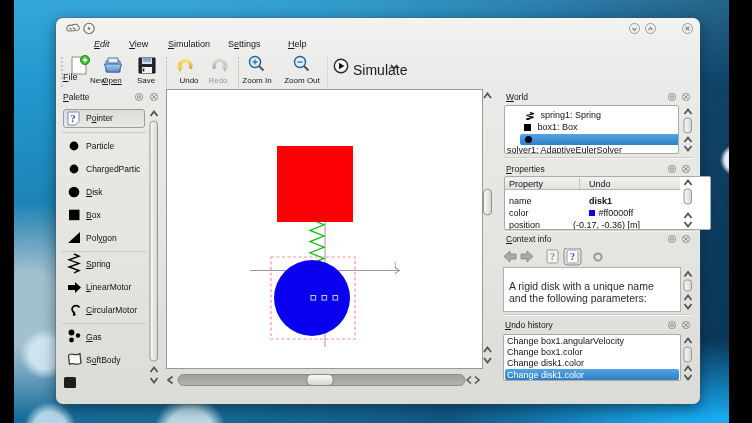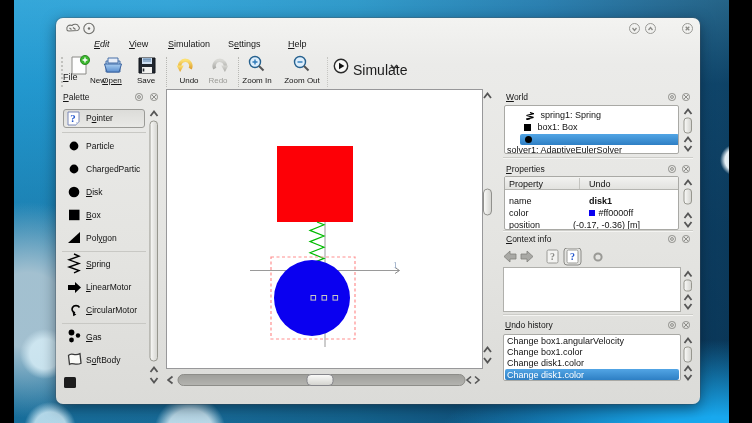--- a/index.html
+++ b/index.html
@@ -293,21 +293,21 @@
     <div class="pico" style="left:169px;top:77px;">
         <svg width="6" height="6" viewBox="0 0 6 6" style="margin:0.2px">
           <circle cx="3" cy="3" r="1.4" fill="none" stroke="#8e8e8a" stroke-width="1"></circle>
         </svg>
       </div>
     <div class="pico" style="left:183px;top:77px;">
         <svg width="6" height="6" viewBox="0 0 6 6" style="margin:0.2px">
           <path d="M1 1 L5 5 M5 1 L1 5" stroke="#8e8e8a" stroke-width="1"></path>
         </svg>
       </div>
-    <div class="panel-list" style="left:5px;top:88px;width:175px;height:54px;overflow:hidden;">
+    <div class="panel-list" style="left:5px;top:88px;width:207px;height:54px;overflow:hidden;">
       <div style="position:absolute;left:0;top:0;width:175px;height:13px;background:linear-gradient(#f2f2f0,#e2e2df);border-bottom:1px solid #b4b4b0;"></div>
       <div style="position:absolute;left:74px;top:1px;width:1px;height:11px;background:#c4c4c0;"></div>
       <div class="lrow" style="left:4px;top:2px;">Property</div>
       <div class="lrow" style="left:84px;top:2px;">Undo</div>
       <div class="lrow" style="left:4px;top:18.5px;">name</div>
       <div class="lrow" style="left:84px;top:18.5px;font-weight:bold;">disk1</div>
       <div class="lrow" style="left:4px;top:30.5px;">color</div>
       <div style="position:absolute;left:84px;top:32.5px;width:6px;height:6px;background:#0a00f0;"></div>
       <div class="lrow" style="left:93.5px;top:30.5px;">#ff0000ff</div>
       <div class="lrow" style="left:4px;top:42.5px;">position</div>
@@ -338,20 +338,22 @@
       <g>
         <rect x="44" y="2" width="11" height="13" rx="1.5" fill="#f3f3f1" stroke="#9a9a96"></rect>
         <text x="49.5" y="12" font-size="10" font-weight="bold" fill="#8a8a86" text-anchor="middle" font-family="Liberation Serif,serif">?</text>
         <rect x="61" y="0" width="17" height="17" rx="3" fill="#e4e4e1" stroke="#8a8a86"></rect>
         <rect x="64" y="2" width="11" height="13" rx="1.5" fill="#fff" stroke="#9a9a96"></rect>
         <text x="69.5" y="12" font-size="10" font-weight="bold" fill="#2255cc" text-anchor="middle" font-family="Liberation Serif,serif">?</text>
         <circle cx="95" cy="9" r="3.6" fill="none" stroke="#9a9a96" stroke-width="2"></circle>
       </g>
     </svg>
     <div style="position:absolute;left:4px;top:179px;width:178px;height:45px;background:#fff;border:1px solid #b0b0ac;"></div>
+    <div class="t" style="left:10px;top:192px;font-size:10.5px;color:#2a2a2a;">A rigid disk with a unique name</div>
+    <div class="t" style="left:10px;top:204px;font-size:10.5px;color:#2a2a2a;">and the following parameters:</div>
     <svg style="position:absolute;left:184px;top:182px" width="10" height="42" viewBox="0 0 10 42">
       <path d="M1.5 6.5 L5 2 L8.5 6.5" fill="none" stroke="#555" stroke-width="1.8"></path>
       <rect x="1" y="10" width="7.5" height="11" rx="2.5" fill="url(#pthumb)" stroke="#97978f" stroke-width="1"></rect>
       <path d="M1.5 30 L5 25.5 L8.5 30 M1.5 34 L5 38.5 L8.5 34" fill="none" stroke="#555" stroke-width="1.8"></path>
     </svg>
 
     <div class="t phead" style="left:6px;top:232px;"><u>U</u>ndo history</div>
     <div class="pico" style="left:169px;top:233px;">
         <svg width="6" height="6" viewBox="0 0 6 6" style="margin:0.2px">
           <circle cx="3" cy="3" r="1.4" fill="none" stroke="#8e8e8a" stroke-width="1"></circle>

